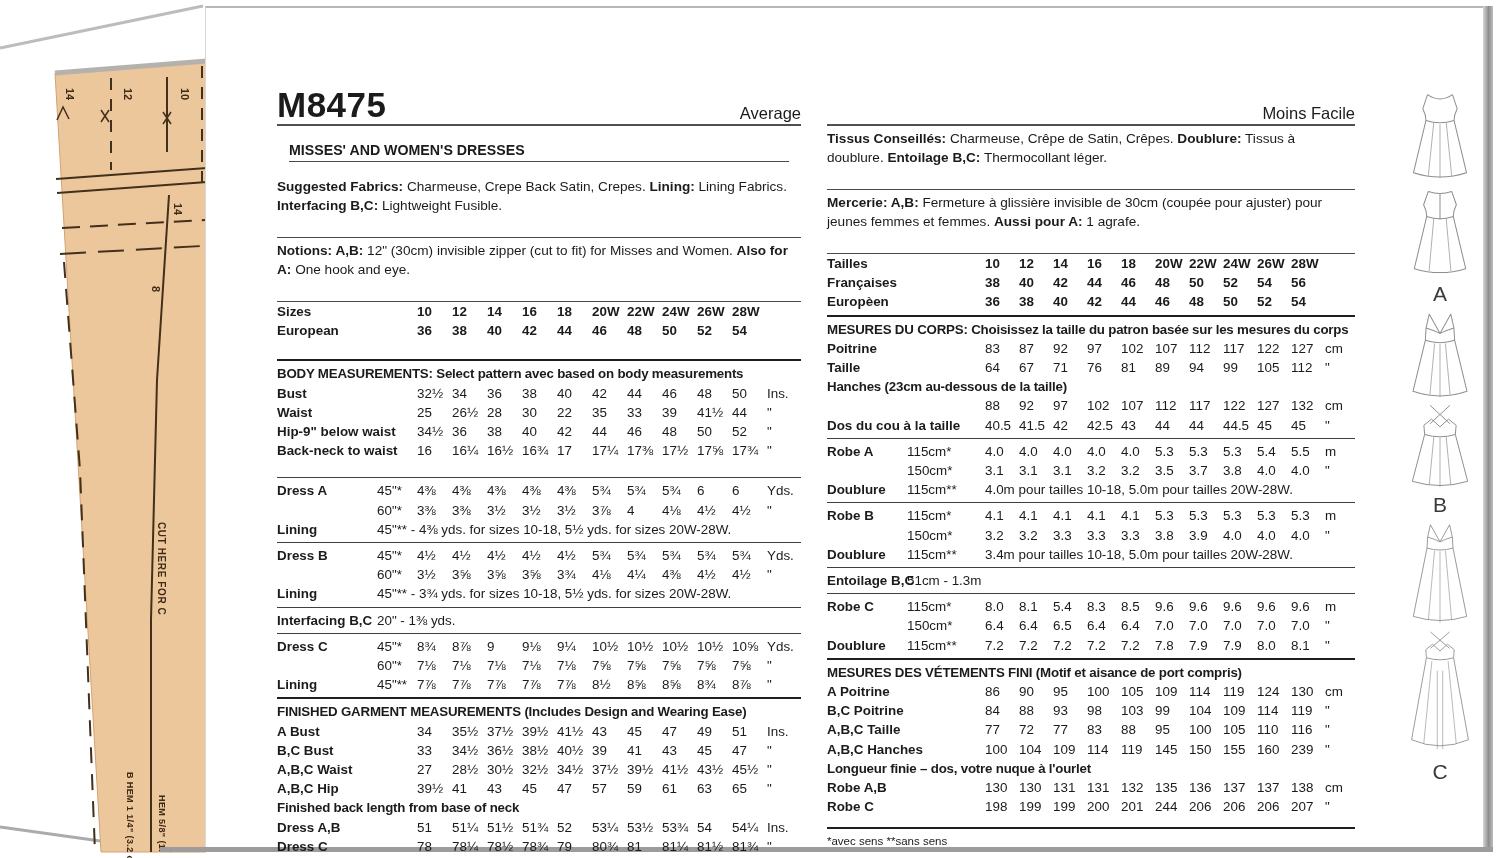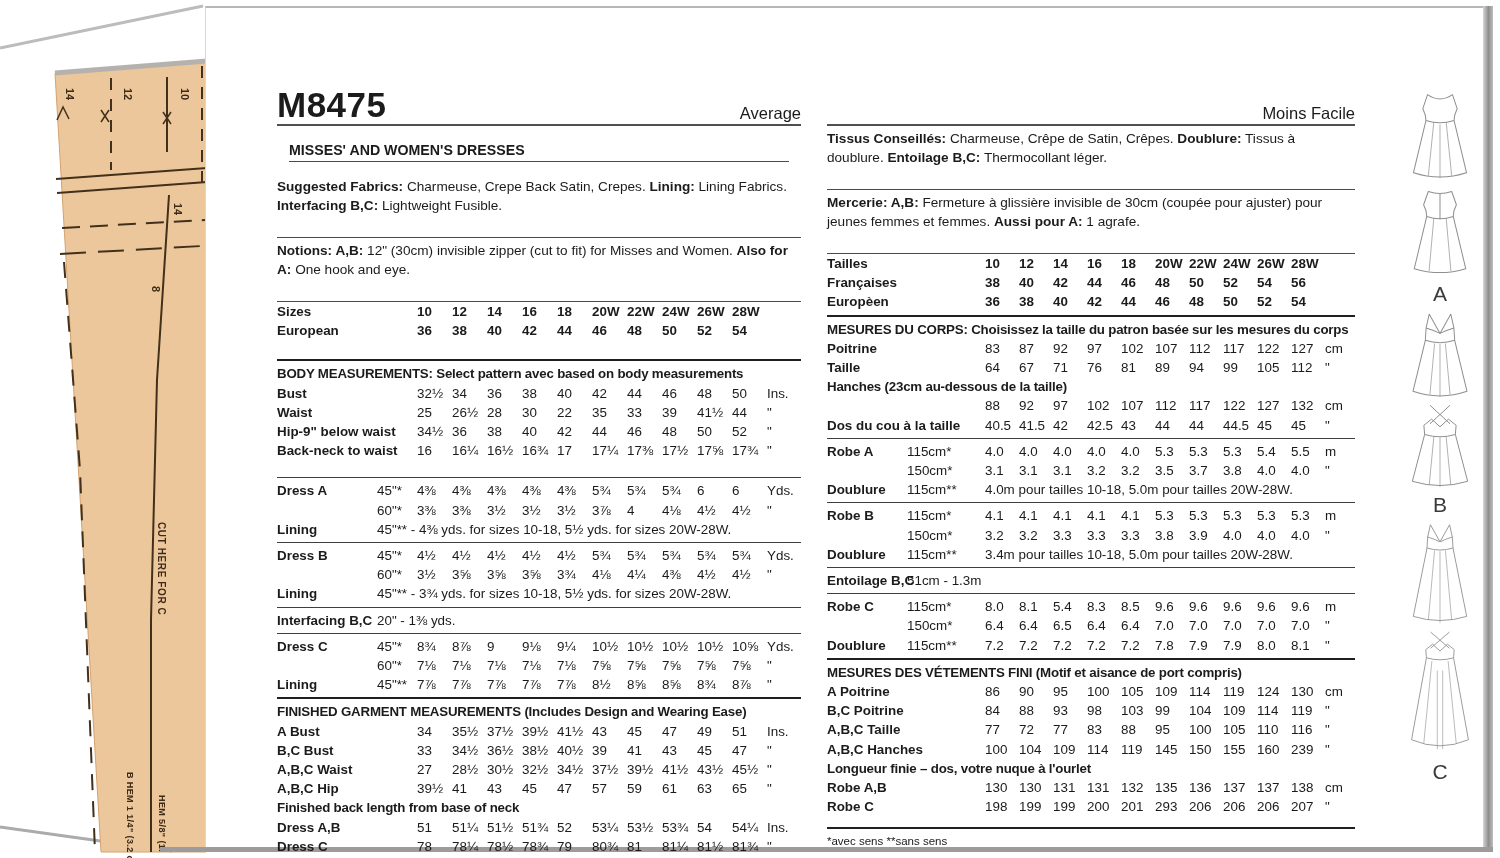--- a/index.html
+++ b/index.html
@@ -731,21 +731,21 @@
           <span class="unit">cm</span>
         </div>
         <div class="trow">
           <span class="lab">Robe C</span>
           <span class="sub"></span>
           <span class="val">198</span>
           <span class="val">199</span>
           <span class="val">199</span>
           <span class="val">200</span>
           <span class="val">201</span>
-          <span class="val">293</span>
+          <span class="val">244</span>
           <span class="val">206</span>
           <span class="val">206</span>
           <span class="val">206</span>
           <span class="val">207</span>
           <span class="unit">"</span>
         </div>
         <div class="gap" style="height: 8px;"></div>
         <div class="rule thick"></div>
         <div class="note">*avec sens   **sans sens</div>
       </div>

